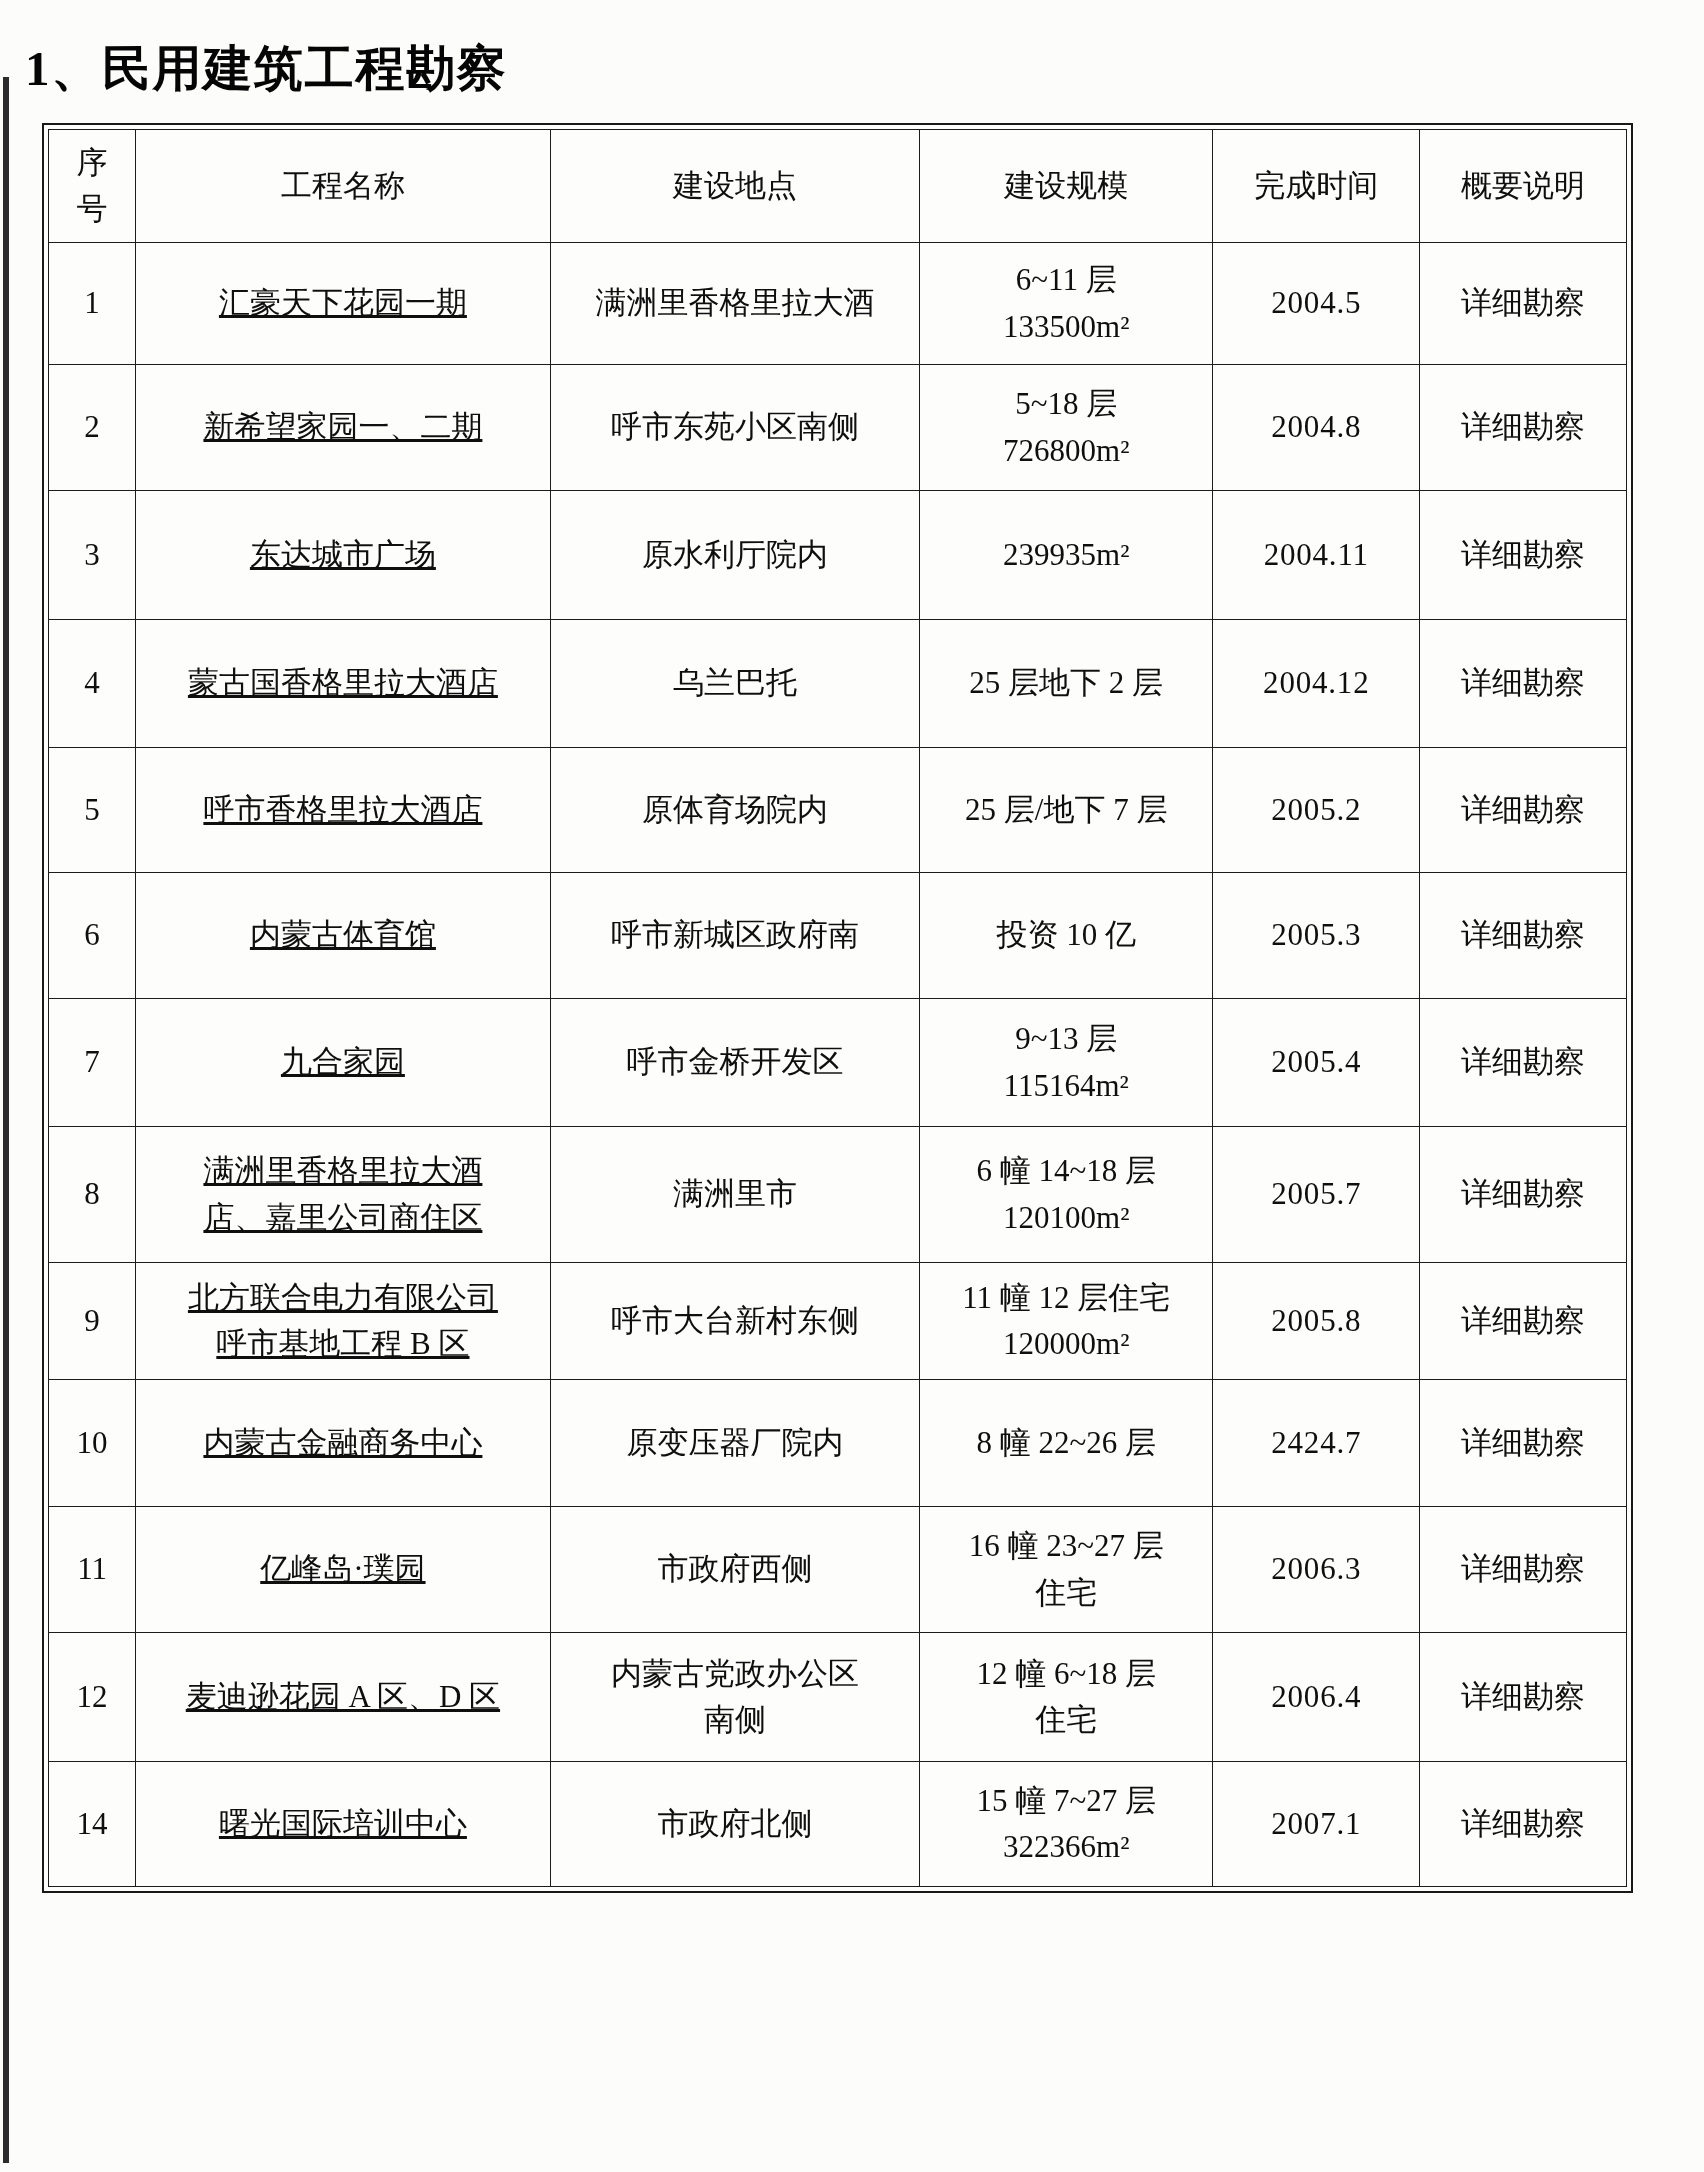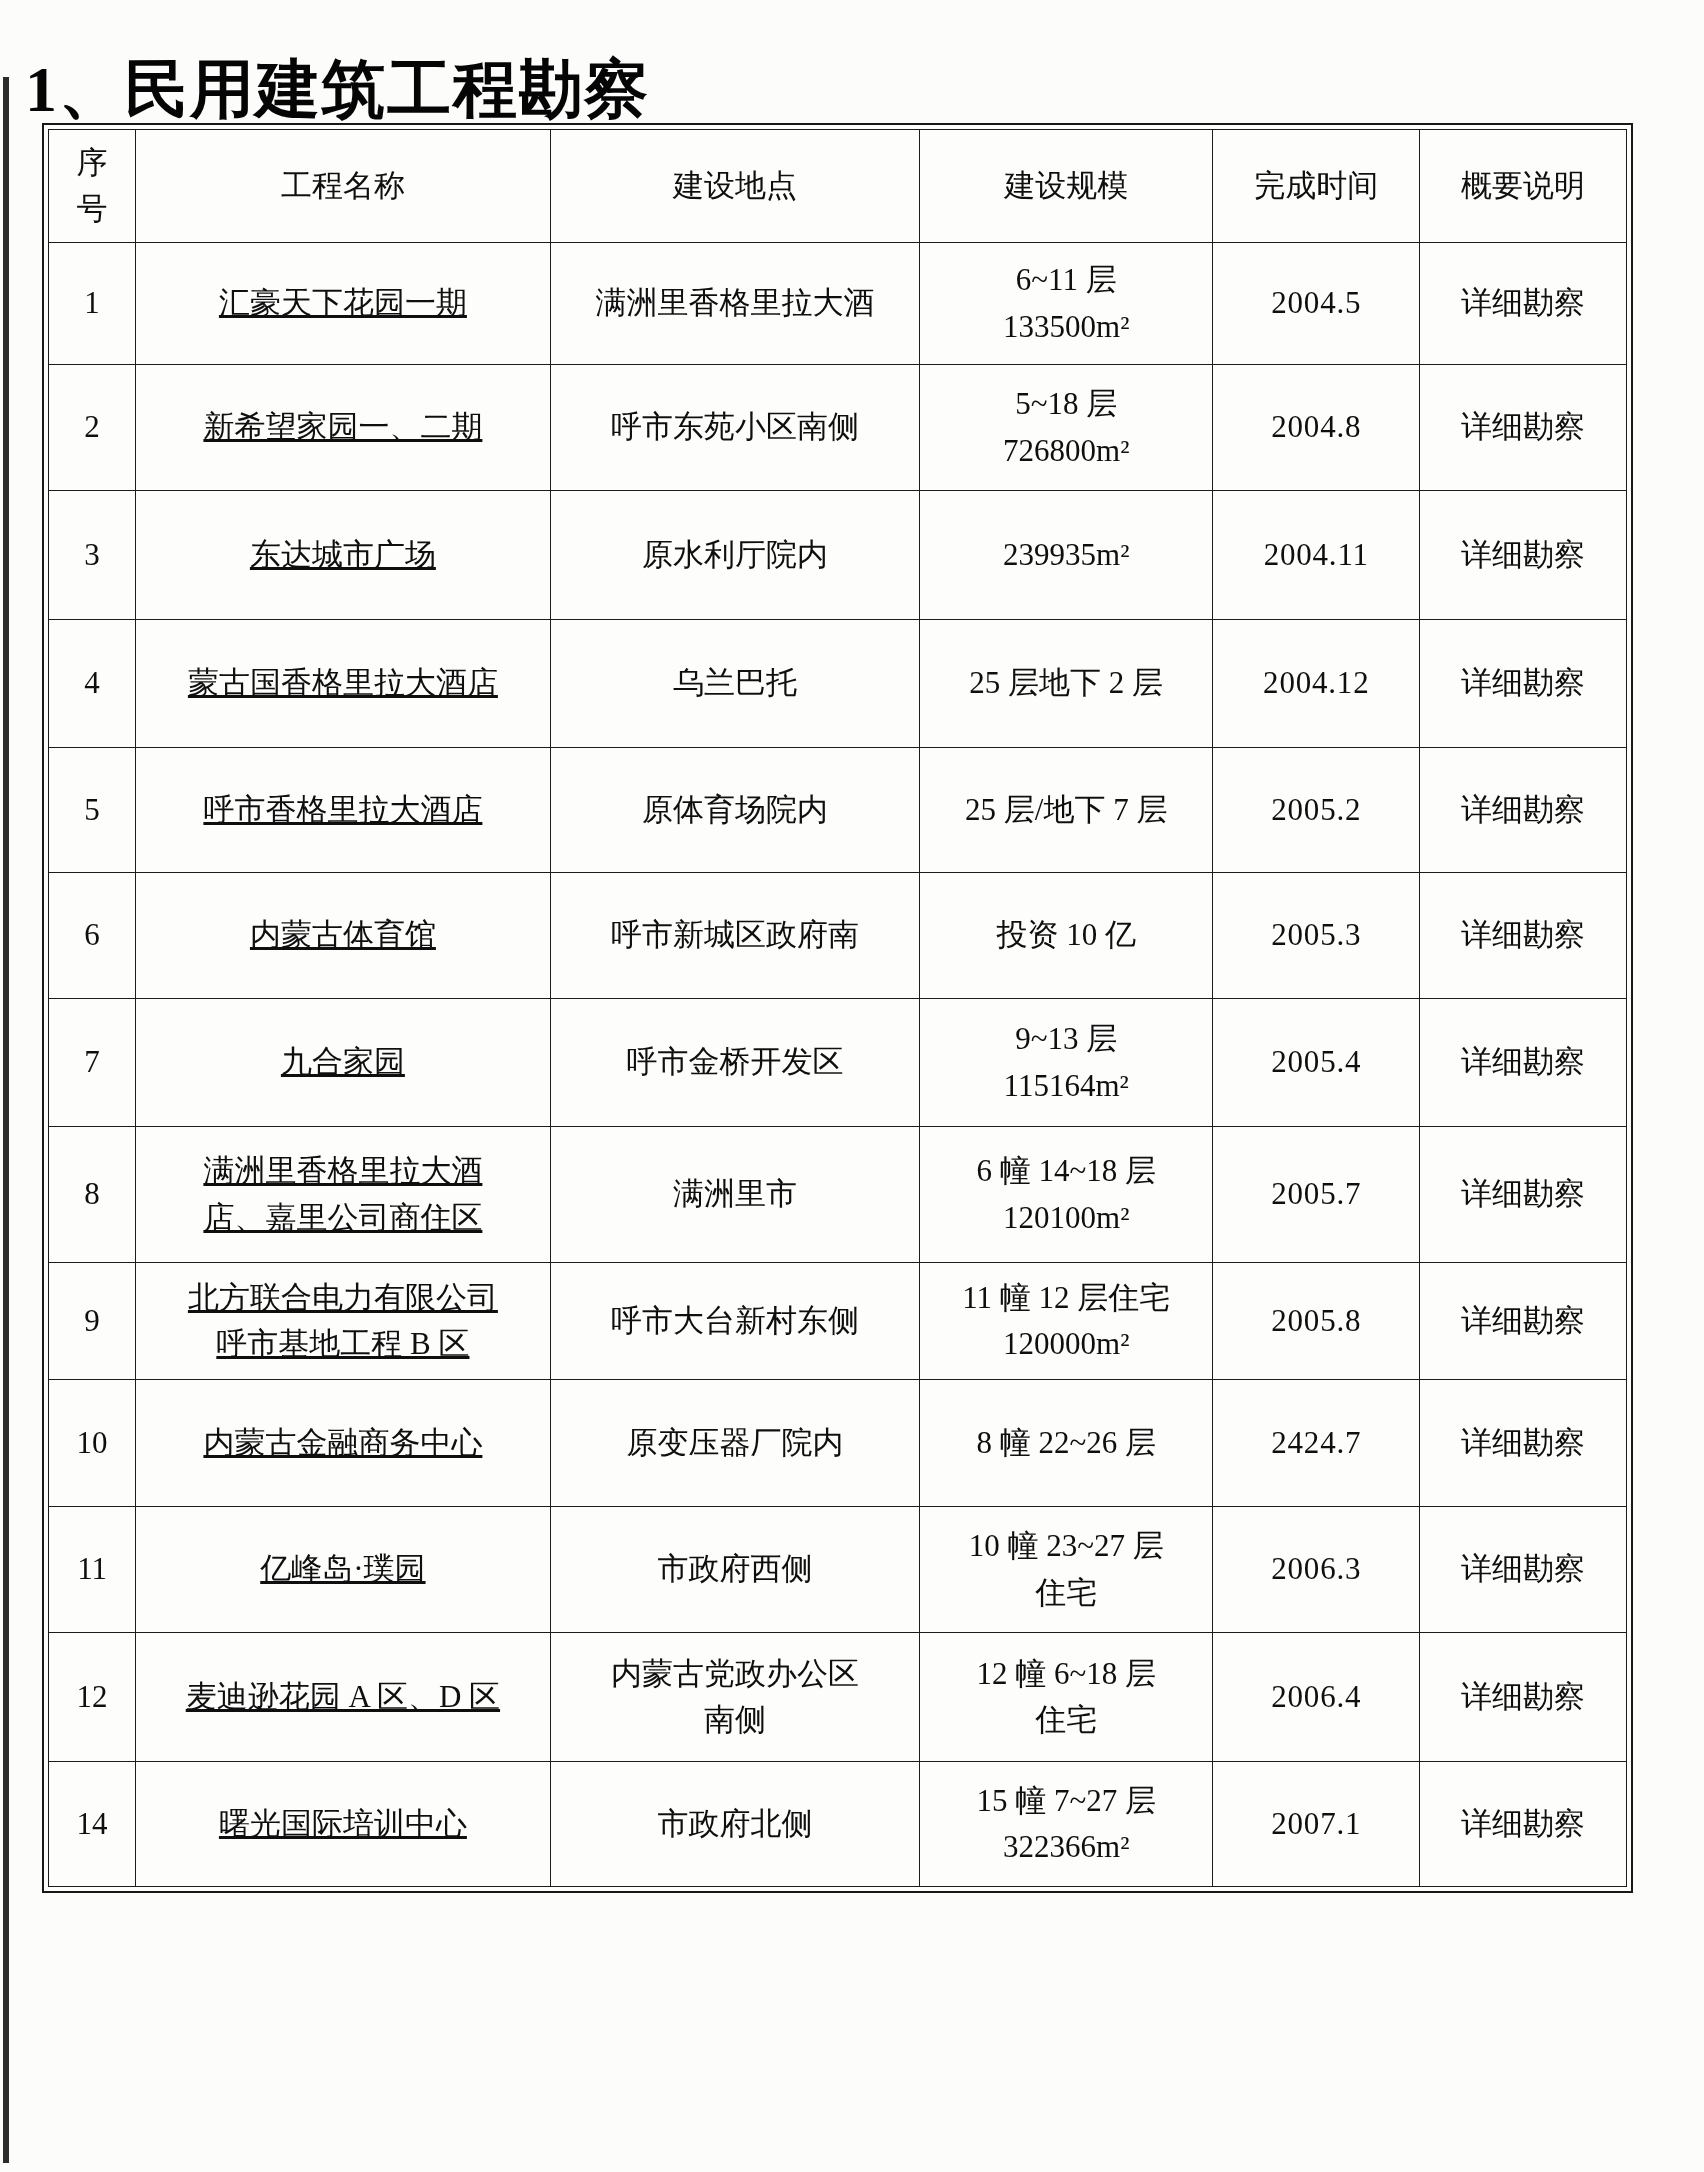--- a/index.html
+++ b/index.html
@@ -8,21 +8,21 @@
     background: #fcfcfb;
     font-family: "Liberation Serif", "DejaVu Serif", serif;
     color: #0f0f0f;
     position: relative;
     overflow: hidden;
   }
   .page { position: absolute; inset: 0; }
   .doc-title {
     position: absolute;
     left: 25px; top: 3.4px;
-    font-size: 64px;
+    font-size: 49px;
     font-weight: bold;
     letter-spacing: 1.7px;
     color: #050505;
     white-space: nowrap;
   }
   .scan-edge {
     position: absolute;
     left: 3.4px; top: 77px;
     width: 5.9px; height: 2086px;
     background: #2c2c2c;
@@ -170,21 +170,21 @@
           <td class="c-name">内蒙古金融商务中心</td>
           <td class="c-loc">原变压器厂院内</td>
           <td class="c-scale">8 幢 22~26 层</td>
           <td class="c-date">2424.7</td>
           <td class="c-sum">详细勘察</td>
         </tr>
         <tr style="height:126px">
           <td class="c-no">11</td>
           <td class="c-name">亿峰岛·璞园</td>
           <td class="c-loc">市政府西侧</td>
-          <td class="c-scale">10 幢 23~27 层
+          <td class="c-scale">16 幢 23~27 层
 住宅</td>
           <td class="c-date">2006.3</td>
           <td class="c-sum">详细勘察</td>
         </tr>
         <tr style="height:129px">
           <td class="c-no">12</td>
           <td class="c-name">麦迪逊花园 A 区、D 区</td>
           <td class="c-loc">内蒙古党政办公区
 南侧</td>
           <td class="c-scale">12 幢 6~18 层

